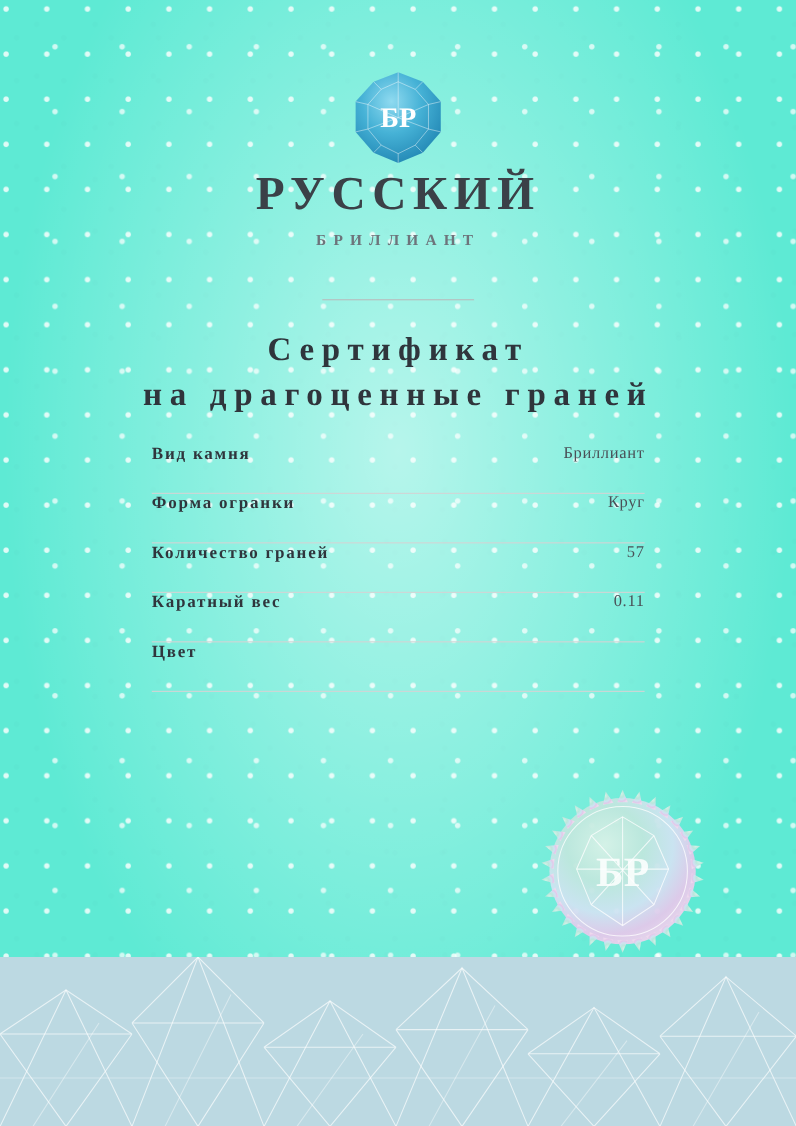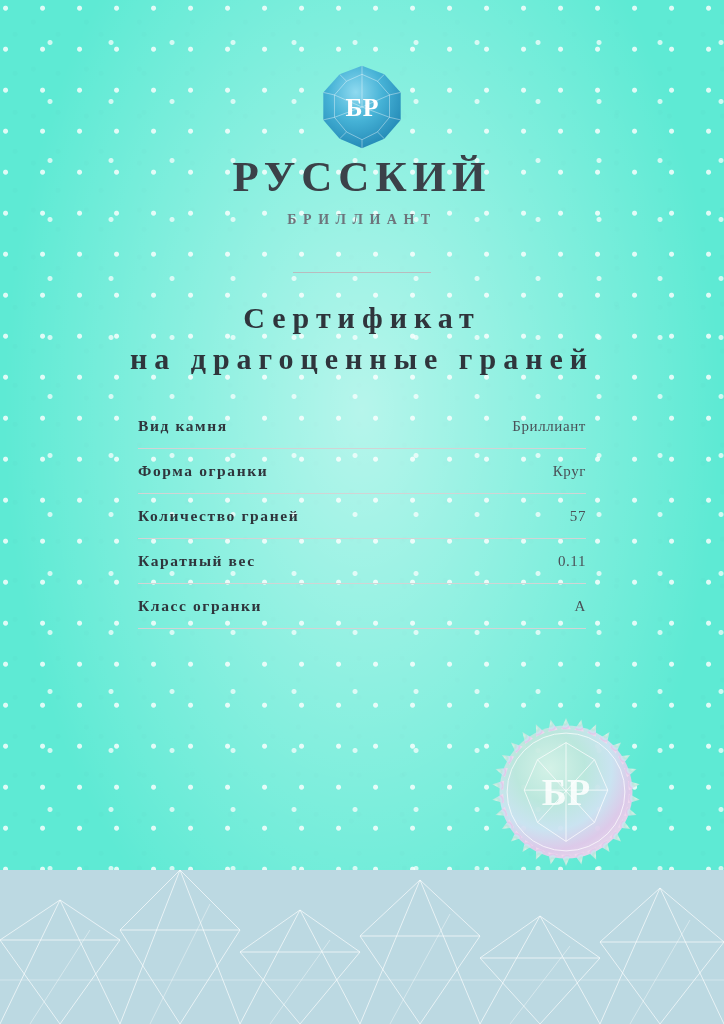--- a/index.html
+++ b/index.html
@@ -110,21 +110,21 @@
 
   
   .spec-table {
     position: absolute;
     top: 404px;
     left: 138px;
     width: 448px;
   }
   .spec-row {
     display: flex;
-    align-items: center;
+    align-items: flex-start;
     justify-content: space-between;
     height: 44px;
     border-bottom: 1px solid #d2d4d4;
   }
   .spec-label {
     font-size: 15.5px;
     font-weight: 700;
     letter-spacing: 1.6px;
     color: #2f353c;
   }
@@ -223,22 +223,22 @@
     </div>
     <div class="spec-row">
       <span class="spec-label">Количество граней</span>
       <span class="spec-value">57</span>
     </div>
     <div class="spec-row">
       <span class="spec-label">Каратный вес</span>
       <span class="spec-value">0.11</span>
     </div>
     <div class="spec-row">
-      <span class="spec-label">Класс огранки</span>
-      <span class="spec-value">A</span>
+      <span class="spec-label">Цвет</span>
+      <span class="spec-value"></span>
     </div>
   </div>
 
   <div class="seal">
     <svg viewBox="0 0 160 160" width="152" height="152" aria-hidden="true">
       <defs>
         <radialGradient id="sealGrad" cx="38%" cy="32%" r="75%">
           <stop offset="0%" stop-color="#d9f2e8"></stop>
           <stop offset="35%" stop-color="#bfe7dd"></stop>
           <stop offset="62%" stop-color="#cfe3f2"></stop>

